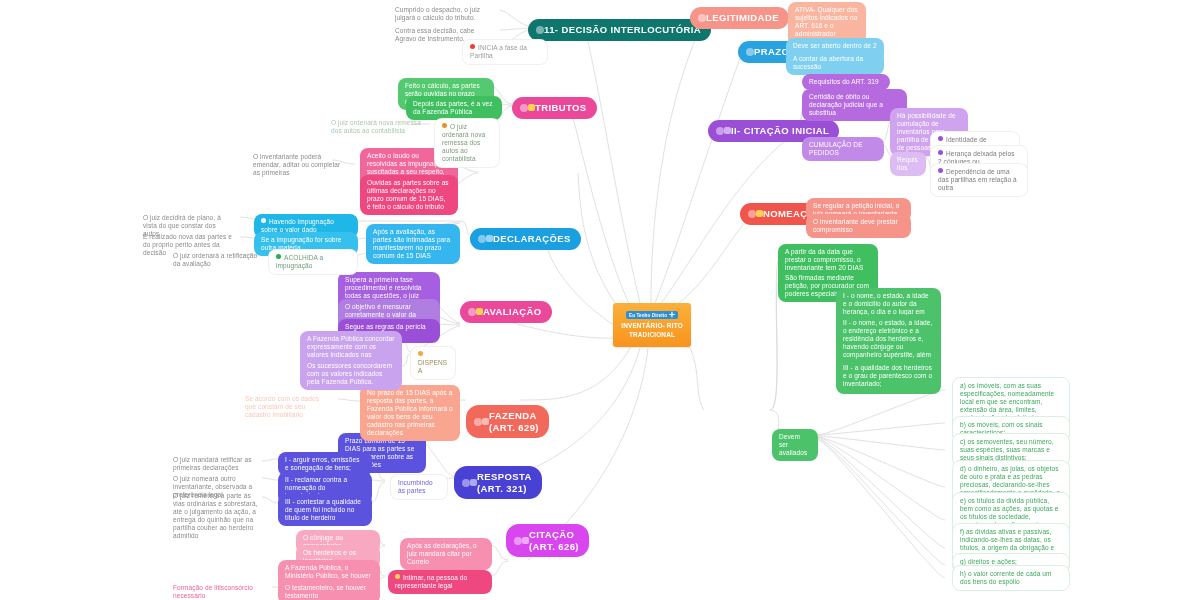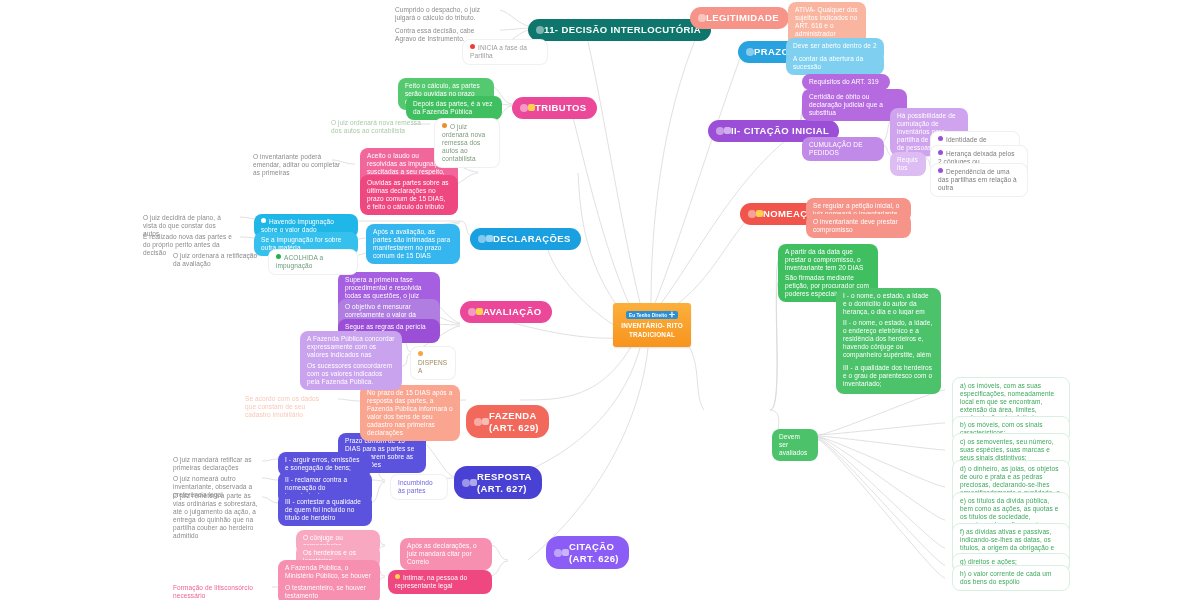--- a/index.html
+++ b/index.html
@@ -267,41 +267,41 @@
 
   <div class="node ghost" style="left:952px;top:377px;width:118px;color:#3aa85a;border:1px solid #d9f0e0;">a) os imóveis, com as suas especificações, nomeadamente local em que se encontram, extensão da área, limites, confrontações, benfeitorias, origem dos títulos, números das matrículas e ônus que os gravam;</div>
   <div class="node ghost" style="left:952px;top:416px;width:118px;color:#3aa85a;border:1px solid #d9f0e0;">b) os móveis, com os sinais característicos;</div>
   <div class="node ghost" style="left:952px;top:433px;width:118px;color:#3aa85a;border:1px solid #d9f0e0;">c) os semoventes, seu número, suas espécies, suas marcas e seus sinais distintivos;</div>
   <div class="node ghost" style="left:952px;top:460px;width:118px;color:#3aa85a;border:1px solid #d9f0e0;">d) o dinheiro, as joias, os objetos de ouro e prata e as pedras preciosas, declarando-se-lhes especificadamente a qualidade, o peso e a importância;</div>
   <div class="node ghost" style="left:952px;top:492px;width:118px;color:#3aa85a;border:1px solid #d9f0e0;">e) os títulos da dívida pública, bem como as ações, as quotas e os títulos de sociedade, mencionando-se-lhes o número, o valor e a data;</div>
   <div class="node ghost" style="left:952px;top:523px;width:118px;color:#3aa85a;border:1px solid #d9f0e0;">f) as dívidas ativas e passivas, indicando-se-lhes as datas, os títulos, a origem da obrigação e os nomes dos credores e dos devedores;</div>
   <div class="node ghost" style="left:952px;top:553px;width:118px;color:#3aa85a;border:1px solid #d9f0e0;">g) direitos e ações;</div>
   <div class="node ghost" style="left:952px;top:565px;width:118px;color:#3aa85a;border:1px solid #d9f0e0;">h) o valor corrente de cada um dos bens do espólio</div>
 
-  <div class="node branch" style="left:506px;top:536px;background:#8b5cf6;margin-left:40px;">
+  <div class="node branch" style="left:506px;top:524px;background:#d946ef;">
     <span class="dot"></span>
     <span class="sq"></span>
     <span class="lbl">CITAÇÃO
 (ART. 626)</span>
   </div>
   <div class="node chip" style="left:400px;top:538px;width:92px;background:#f78fb0;">Após as declarações, o juiz mandará citar por Correio</div>
   <div class="node chip" style="left:388px;top:570px;width:104px;background:#ef4880;">
     <span class="bullet" style="background:#ffd24d;"></span><span>Intimar, na pessoa do representante legal</span>
   </div>
   <div class="node chip" style="left:296px;top:530px;width:84px;background:#f9a8c2;">O cônjuge ou companheiro</div>
   <div class="node chip" style="left:296px;top:545px;width:84px;background:#f9a8c2;">Os herdeiros e os legatários</div>
   <div class="node chip" style="left:278px;top:560px;width:102px;background:#f78fb0;">A Fazenda Pública, o Ministério Público, se houver herdeiro incapaz ou ausente</div>
   <div class="node chip" style="left:278px;top:580px;width:102px;background:#f78fb0;">O testamenteiro, se houver testamento</div>
   <div class="node txt" style="left:168px;top:581px;width:110px;color:#f06292;">Formação de litisconsórcio necessário</div>
 
   <div class="node branch" style="left:454px;top:466px;background:#4940d4;">
     <span class="dot"></span>
     <span class="sq"></span>
     <span class="lbl">RESPOSTA
-(ART. 627)</span>
+(ART. 321)</span>
   </div>
   <div class="node chip" style="left:338px;top:433px;width:88px;background:#5b52de;">Prazo comum de 15 DIAS para as partes se manifestarem sobre as declarações</div>
   <div class="node ghost" style="left:390px;top:474px;width:58px;color:#6b63e0;">Incumbindo às partes</div>
   <div class="node chip" style="left:278px;top:452px;width:94px;background:#5b52de;">I - arguir erros, omissões e sonegação de bens;</div>
   <div class="node chip" style="left:278px;top:472px;width:94px;background:#5b52de;">II - reclamar contra a nomeação do inventariante</div>
   <div class="node chip" style="left:278px;top:494px;width:94px;background:#5b52de;">III - contestar a qualidade de quem foi incluído no título de herdeiro</div>
   <div class="node txt" style="left:168px;top:453px;width:100px;color:#8a8a8a;">O juiz mandará retificar as primeiras declarações</div>
   <div class="node txt" style="left:168px;top:472px;width:100px;color:#8a8a8a;">O juiz nomeará outro inventariante, observada a preferência legal</div>
   <div class="node txt" style="left:168px;top:489px;width:100px;color:#8a8a8a;">O juiz remeterá a parte às vias ordinárias e sobrestará, até o julgamento da ação, a entrega do quinhão que na partilha couber ao herdeiro admitido</div>
 

